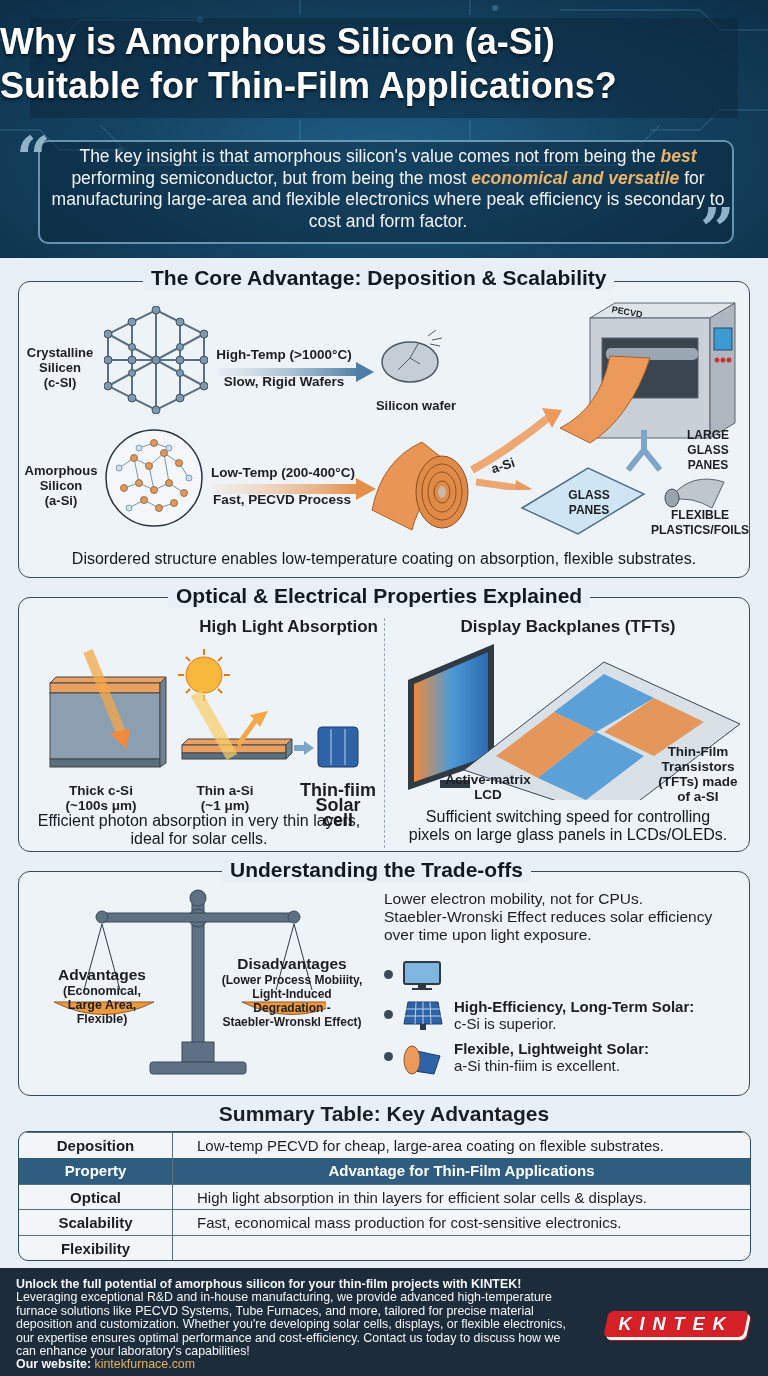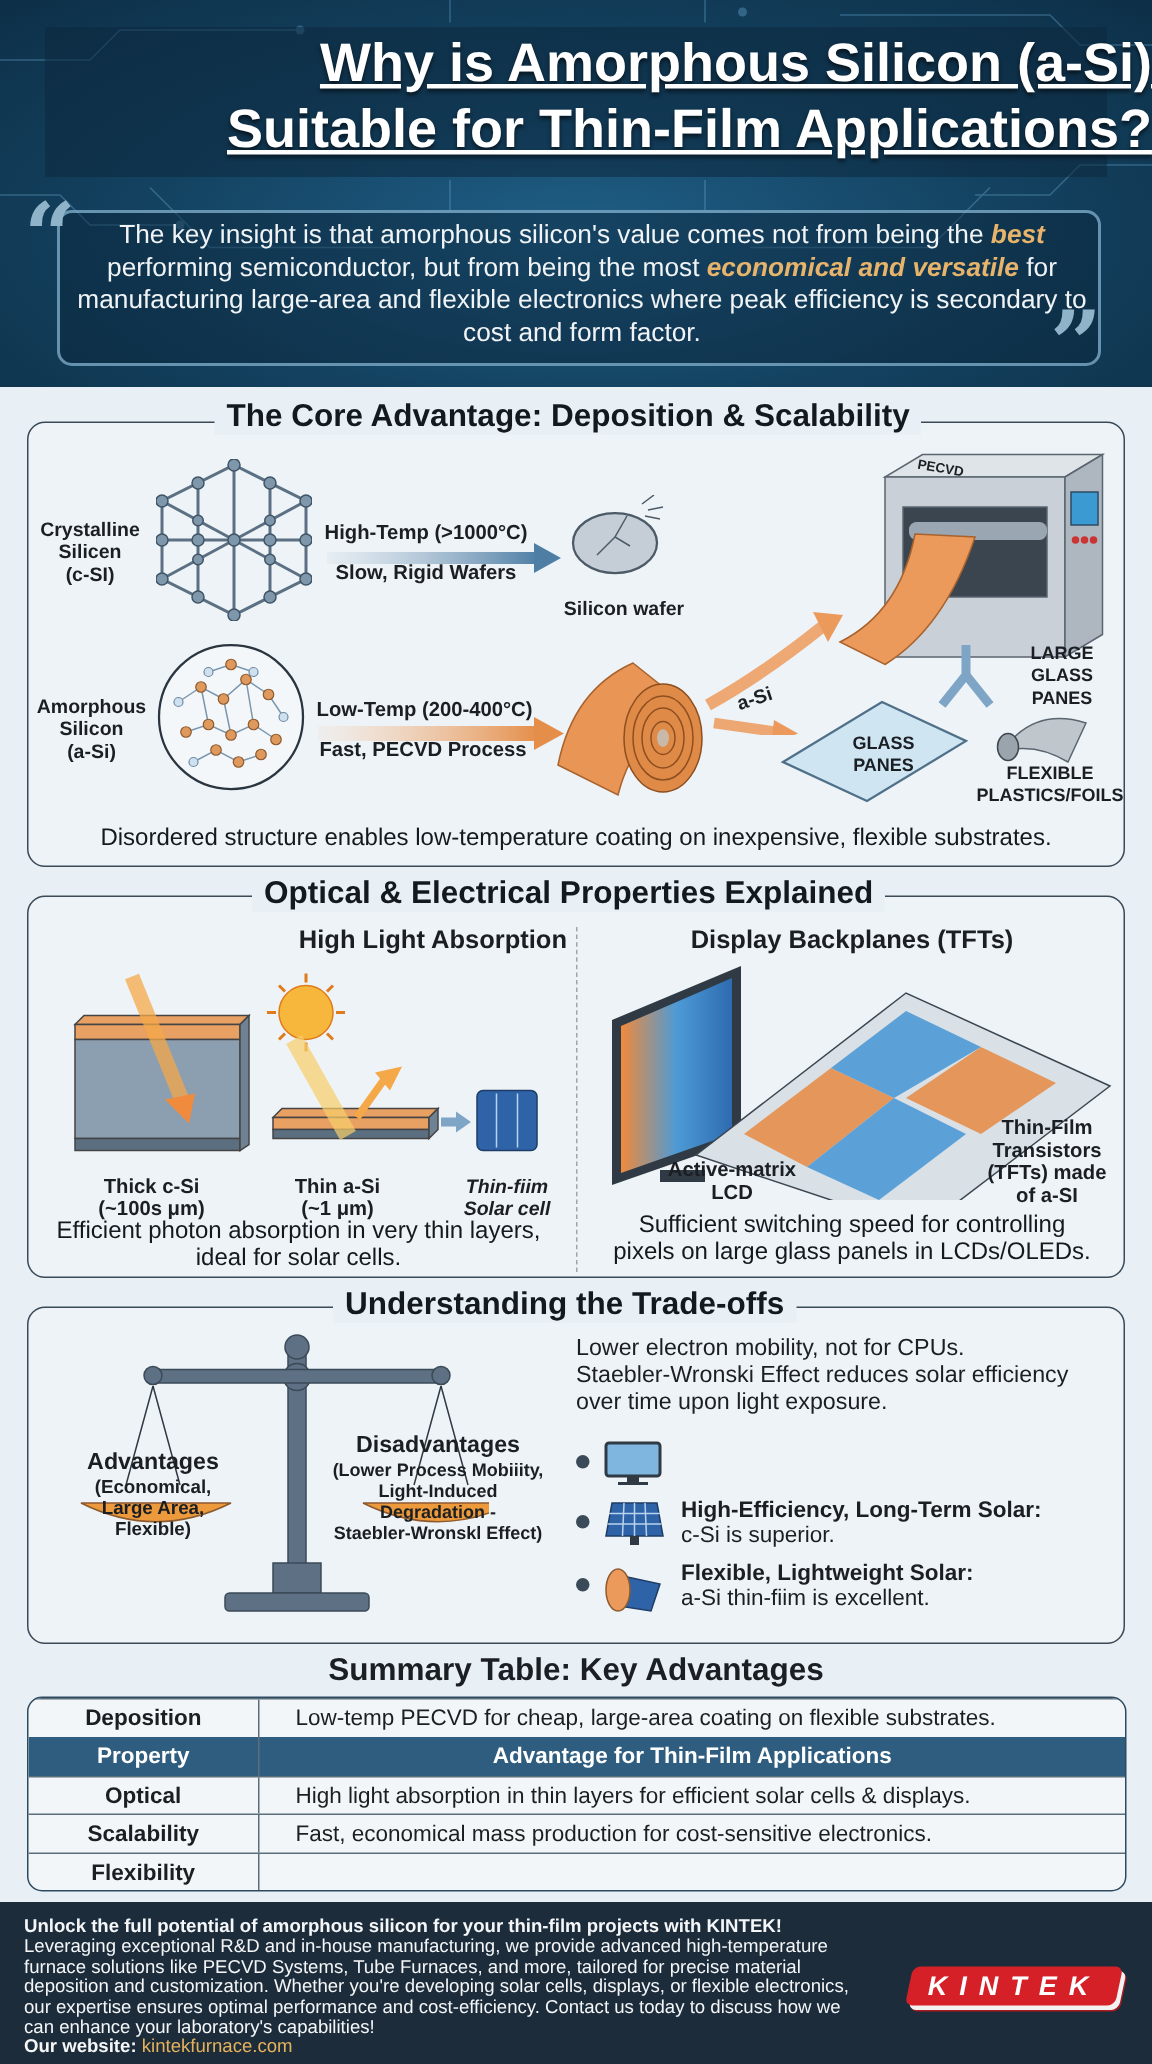--- a/index.html
+++ b/index.html
@@ -2,21 +2,21 @@
 <html><head>
 <meta charset="utf-8">
 <style>
   * { box-sizing: border-box; margin: 0; padding: 0; }
   body { width: 768px; height: 1376px; overflow: hidden; font-family: "Liberation Sans", sans-serif; color: #1b1f24; background: #e9f0f5; position: relative; }
 
   
   .header { position: absolute; left: 0; top: 0; width: 768px; height: 258px; background: radial-gradient(ellipse at 50% 60%, #1f5e86 0%, #13415f 55%, #0d2f47 100%); overflow: hidden; }
   .header .circuit { position: absolute; inset: 0; opacity: 0.35; }
   .title-band { position: absolute; left: 30px; top: 18px; width: 708px; height: 100px; background: rgba(12,40,62,0.55); }
-  .title { position: absolute; left: 0; top: 20px; width: 768px; text-align: right; color: #fff; font-weight: 700; font-size: 36px; line-height: 44px; text-shadow: 0 2px 3px rgba(0,0,0,0.6); text-decoration: underline; }
+  .title { position: absolute; left: 0; top: 20px; width: 768px; text-align: left; color: #fff; font-weight: 700; font-size: 36px; line-height: 44px; text-shadow: 0 2px 3px rgba(0,0,0,0.6); }
   .quote-box { position: absolute; left: 38px; top: 140px; width: 696px; height: 104px; border: 2px solid rgba(140,190,220,0.7); border-radius: 10px; background: rgba(10,35,55,0.45); }
   .quote-mark { position: absolute; color: #8fb4c9; font-family: "DejaVu Serif", serif; font-weight: 700; font-size: 60px; line-height: 60px; }
   .qm-open { left: 16px; top: 128px; }
   .qm-close { left: 700px; top: 200px; }
   .quote-text { position: absolute; left: 50px; top: 146px; width: 676px; text-align: center; color: #f1f4f6; font-size: 17.5px; line-height: 21.5px; }
   .quote-text .hl { color: #e8b36a; font-style: italic; font-weight: 700; }
 
   
   .section { position: absolute; left: 18px; width: 732px; border: 1.5px solid #3b4a57; border-radius: 12px; background: #eef3f7; }
   .section-title { position: absolute; background: #e9f0f5; padding: 0 8px; font-weight: 700; font-size: 21px; color: #14191f; white-space: nowrap; }
@@ -229,21 +229,21 @@
     <div>PANES</div>
   </div>
 <svg style="position:absolute;left:662px;top:470px" width="64" height="40">
   <path d="M10 26 Q30 2 62 12 L50 38 Q30 26 10 30 Z" fill="#bfc6cc" stroke="#5a6570"></path>
   <ellipse cx="10" cy="28" rx="7" ry="9" fill="#9aa4ad" stroke="#3e4750"></ellipse>
 </svg>
 <div class="lbl b" style="left:646px; top:508px; width:108px; font-size:12px;">
     <div>FLEXIBLE</div>
     <div>PLASTICS/FOILS</div>
   </div>
-<div class="caption" style="left:18px; top:549px; width:732px;">Disordered structure enables low-temperature coating on inexpensive, flexible substrates.</div>
+<div class="caption" style="left:18px; top:549px; width:732px;">Disordered structure enables low-temperature coating on absorption, flexible substrates.</div>
 
 <div class="section" style="top:597px; height:255px;"></div>
 <div class="section-title" style="left:168px; top:584px;">Optical &amp; Electrical Properties Explained</div>
 <div style="position:absolute; left:384px; top:618px; height:230px; border-left:1.5px dashed #9aa6b1;"></div>
 
 <div class="lbl b" style="left:20px; top:617px; width:358px; font-size:17px; line-height:20px;text-align:right;">High Light Absorption</div>
 <svg style="position:absolute;left:46px;top:645px" width="330" height="130">
   <g>
     <polygon points="4,38 114,38 120,32 10,32" fill="#e9a063" stroke="#444"></polygon>
     <rect x="4" y="38" width="110" height="10" fill="#e9a063" stroke="#444"></rect>
@@ -286,21 +286,21 @@
     </g>
 </svg>
 <div class="lbl b" style="left:56px; top:783px; width:90px; font-size:13.5px;">
     <div>Thick c-Si</div>
     <div>(~100s μm)</div>
   </div>
 <div class="lbl b" style="left:180px; top:783px; width:90px; font-size:13.5px;">
     <div>Thin a-Si</div>
     <div>(~1 μm)</div>
   </div>
-<div class="lbl b" style="left:300px; top:783px; width:76px; font-size:13px;font-style:italic;">
+<div class="lbl b" style="left:300px; top:783px; width:76px; font-size:18px;">
     <div>Thin-fiim</div>
     <div>Solar cell</div>
   </div>
 <div class="caption" style="left:20px; top:812px; width:358px; line-height:18px;">
     <div>Efficient photon absorption in very thin layers,</div>
     <div>ideal for solar cells.</div>
   </div>
 
 <div class="lbl b" style="left:390px; top:617px; width:356px; font-size:17px; line-height:20px;">Display Backplanes (TFTs)</div>
 <svg style="position:absolute;left:404px;top:640px" width="340" height="160">

